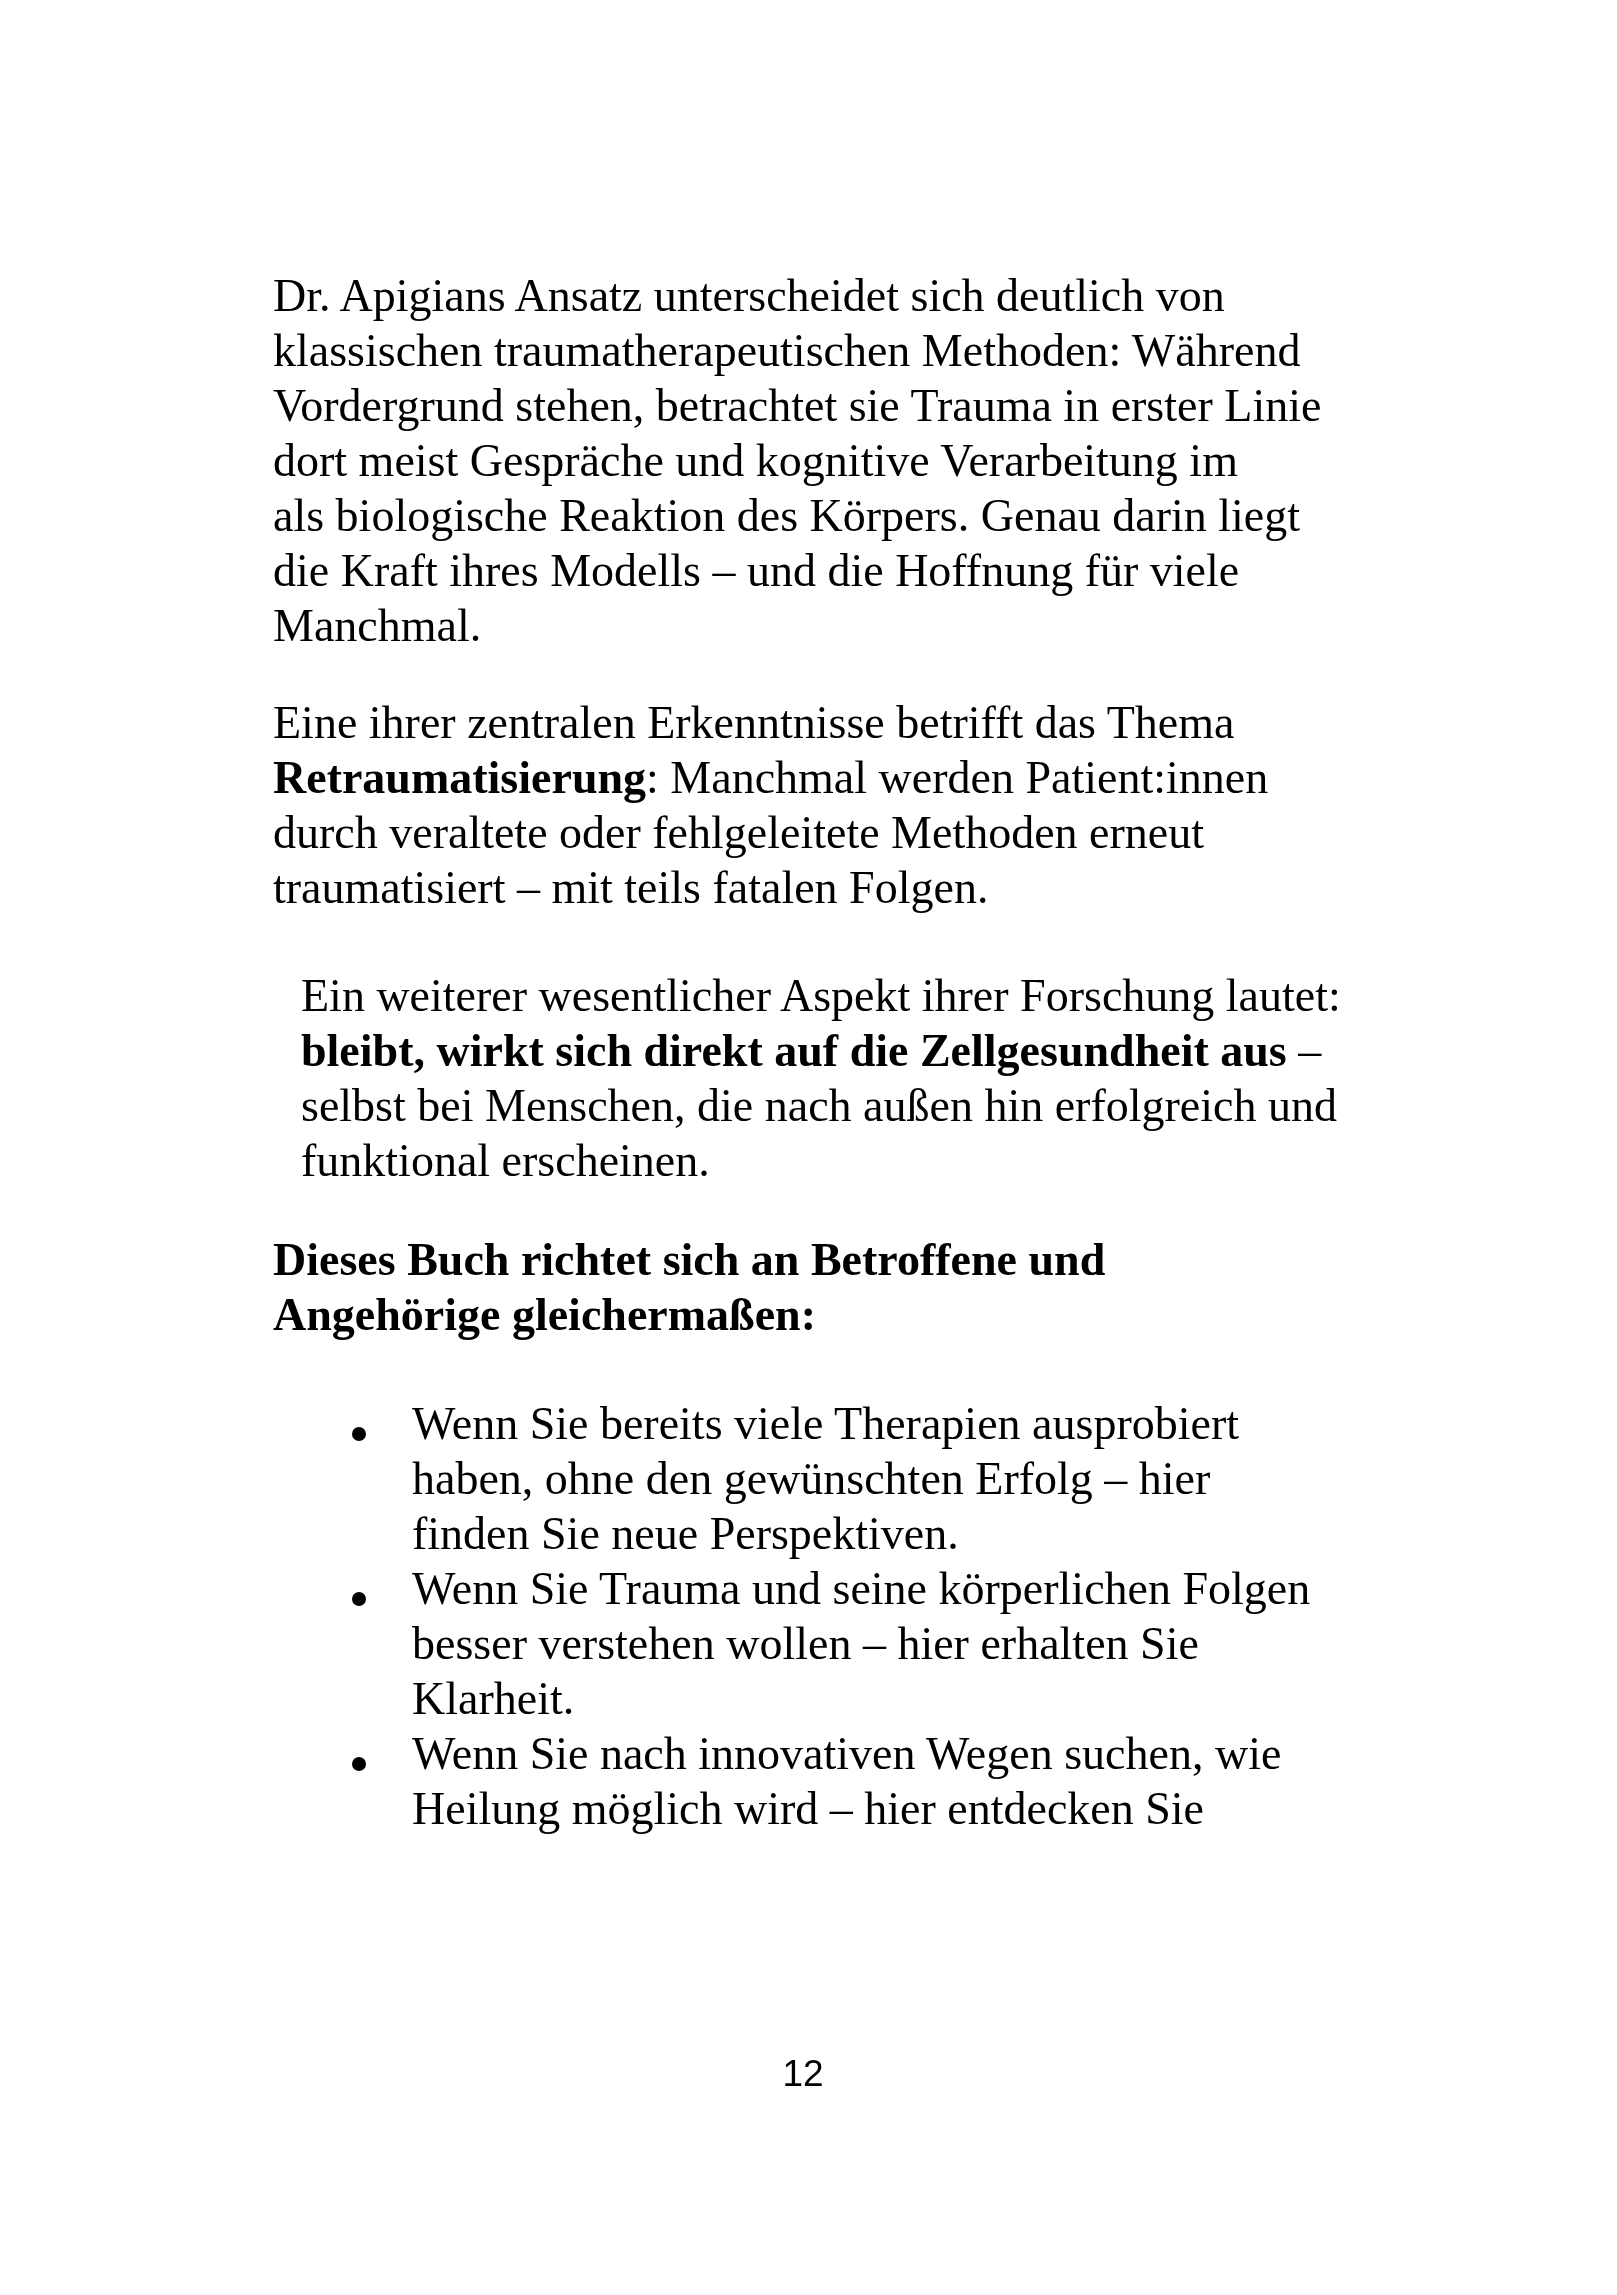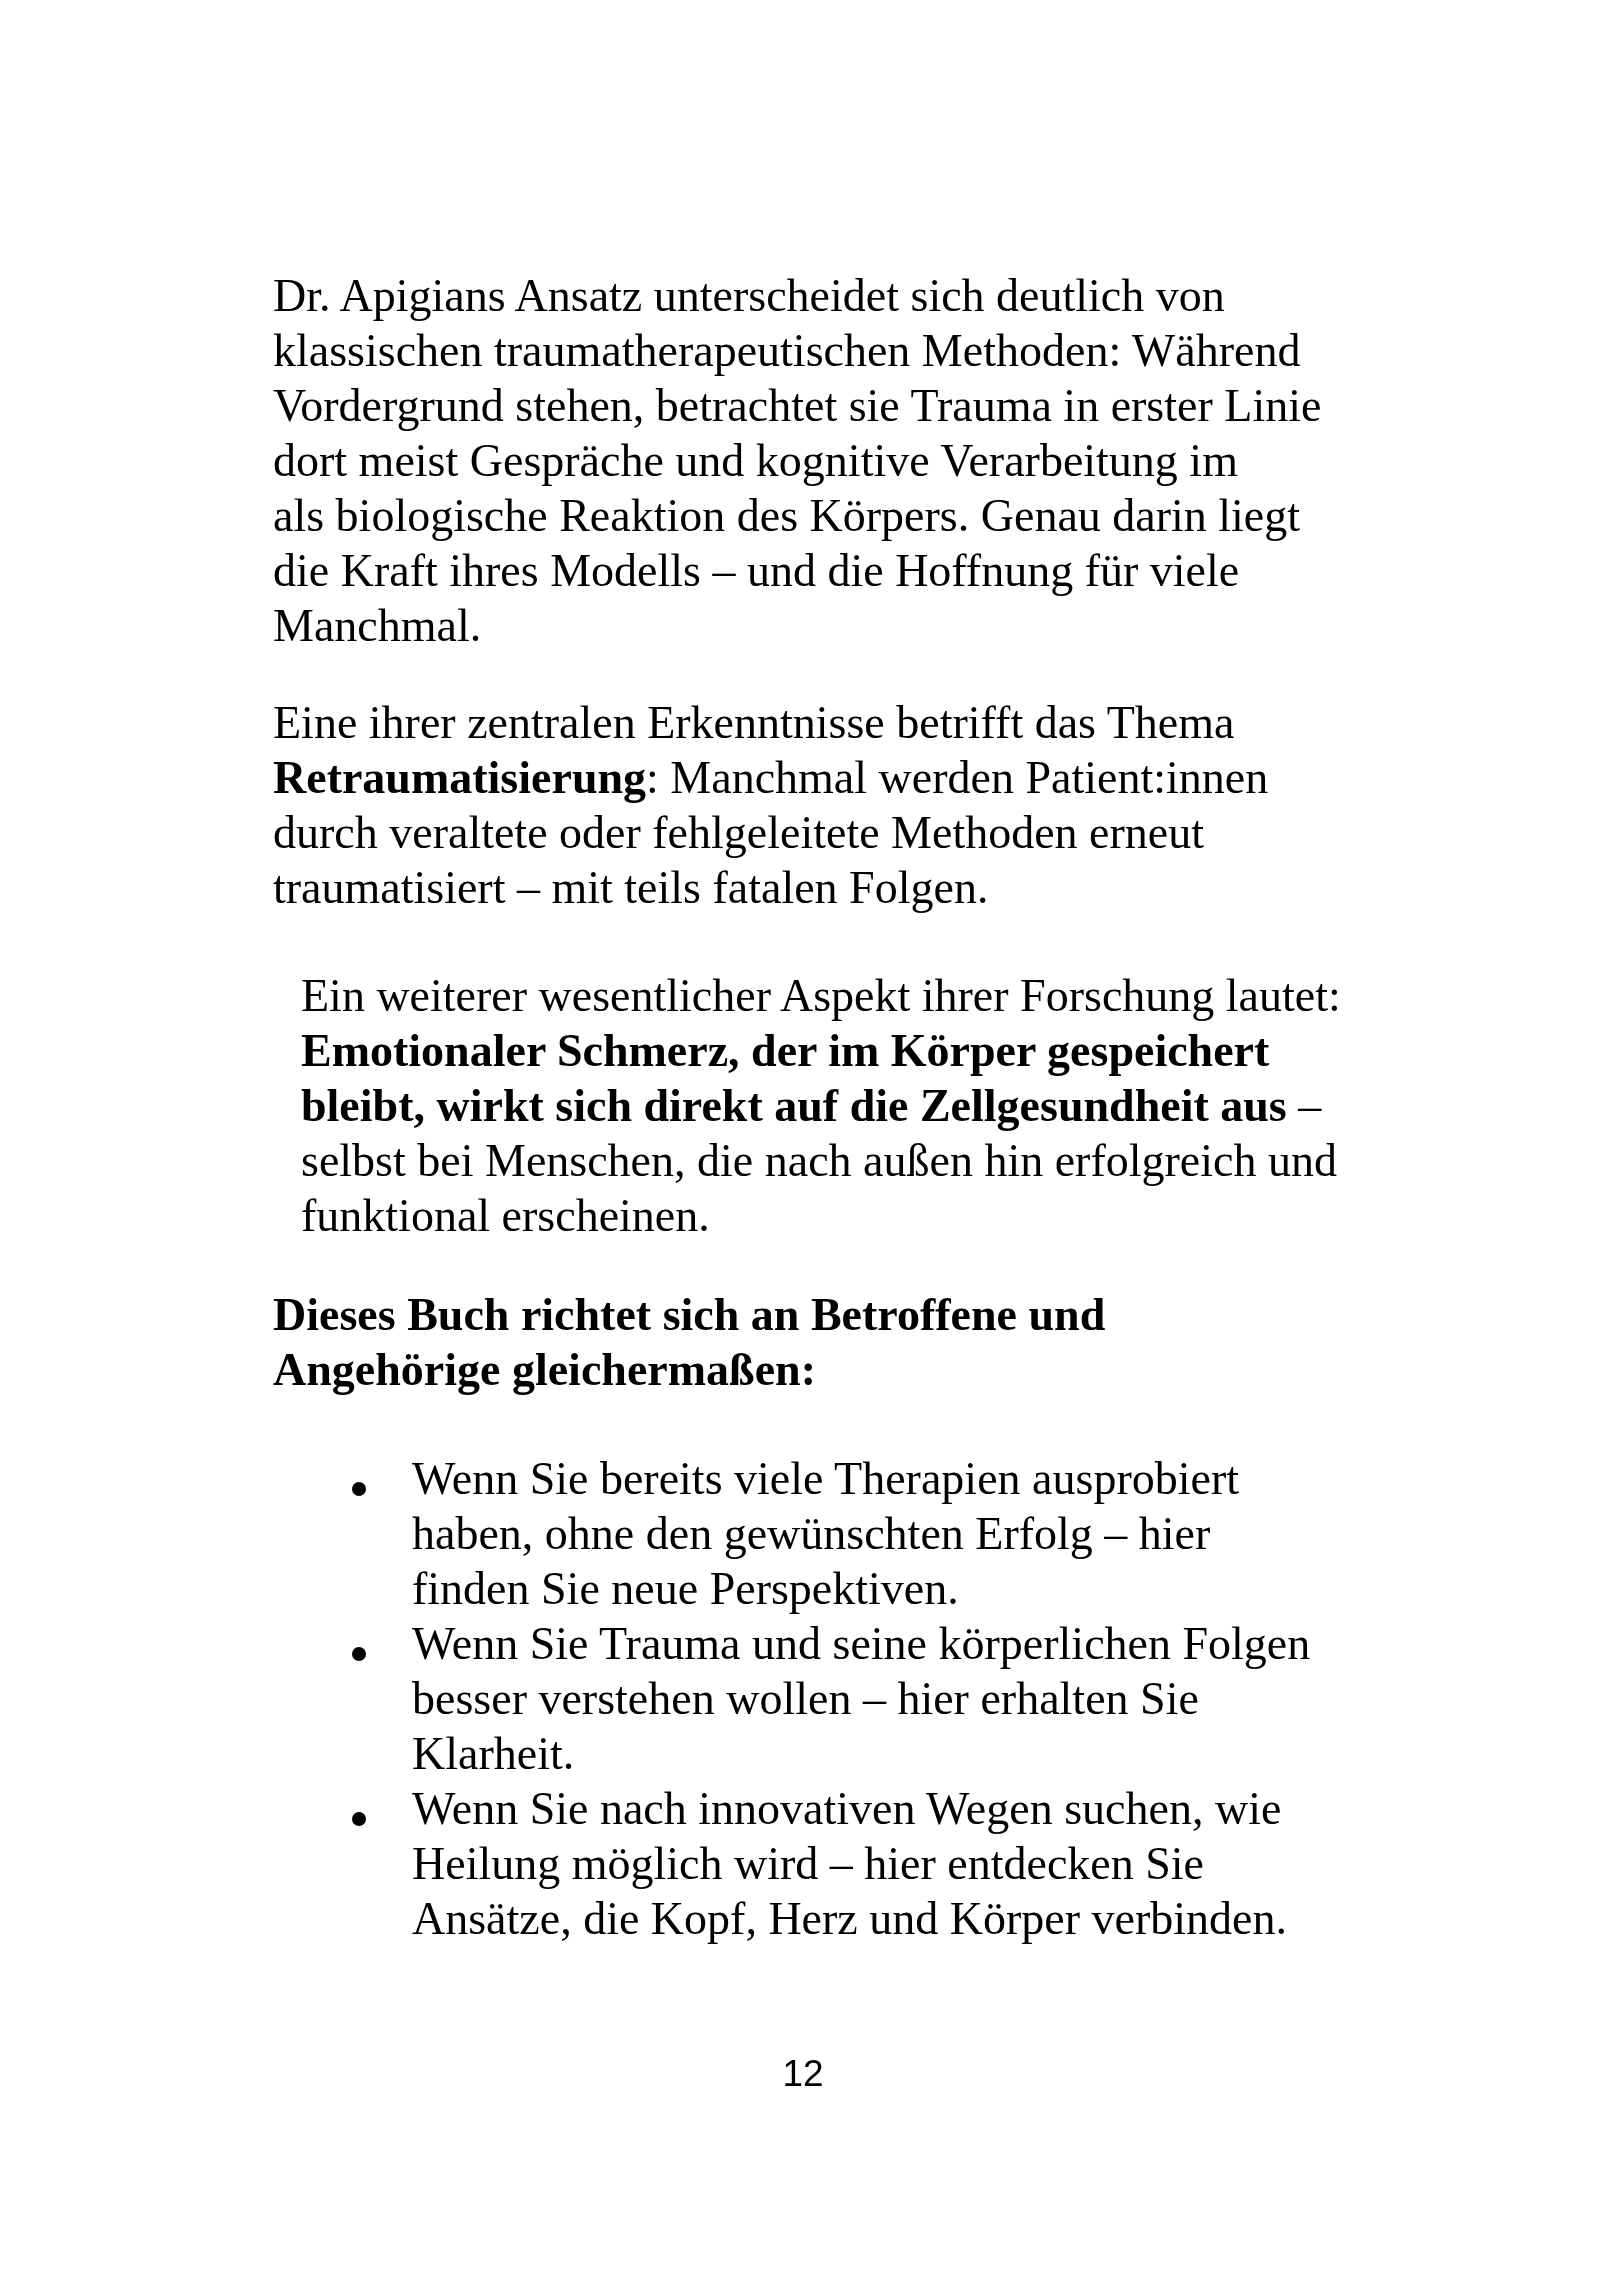--- a/index.html
+++ b/index.html
@@ -50,21 +50,20 @@
 
   <div class="para mb115">
     <div class="ln">Eine ihrer zentralen Erkenntnisse betrifft das Thema</div>
     <div class="ln"><span class="bold">Retraumatisierung</span><span>: Manchmal werden Patient:innen</span></div>
     <div class="ln">durch veraltete oder fehlgeleitete Methoden erneut</div>
     <div class="ln">traumatisiert – mit teils fatalen Folgen.</div>
   </div>
 
   <div class="para mb95">
     <div class="ln">Ein weiterer wesentlicher Aspekt ihrer Forschung lautet:</div>
-    <div class="ln bold">Emotionaler Schmerz, der im Körper gespeichert</div>
     <div class="ln"><span class="bold">bleibt, wirkt sich direkt auf die Zellgesundheit aus</span><span> –</span></div>
     <div class="ln">selbst bei Menschen, die nach außen hin erfolgreich und</div>
     <div class="ln">funktional erscheinen.</div>
   </div>
 
   <div class="para bold mb116">
     <div class="ln">Dieses Buch richtet sich an Betroffene und</div>
     <div class="ln">Angehörige gleichermaßen:</div>
   </div>
 
@@ -81,21 +80,20 @@
       <span class="bullet-dot"></span>
       <div class="ln">Wenn Sie Trauma und seine körperlichen Folgen</div>
       <div class="ln">besser verstehen wollen – hier erhalten Sie</div>
       <div class="ln">Klarheit.</div>
     </div>
 
     <div class="bullet-item">
       <span class="bullet-dot"></span>
       <div class="ln">Wenn Sie nach innovativen Wegen suchen, wie</div>
       <div class="ln">Heilung möglich wird – hier entdecken Sie</div>
-      <div class="ln">Ansätze, die Kopf, Herz und Körper verbinden.</div>
     </div>
 
   </div>
 
 </div>
 
 <div class="footer">12</div>
 
 
 </body></html>

